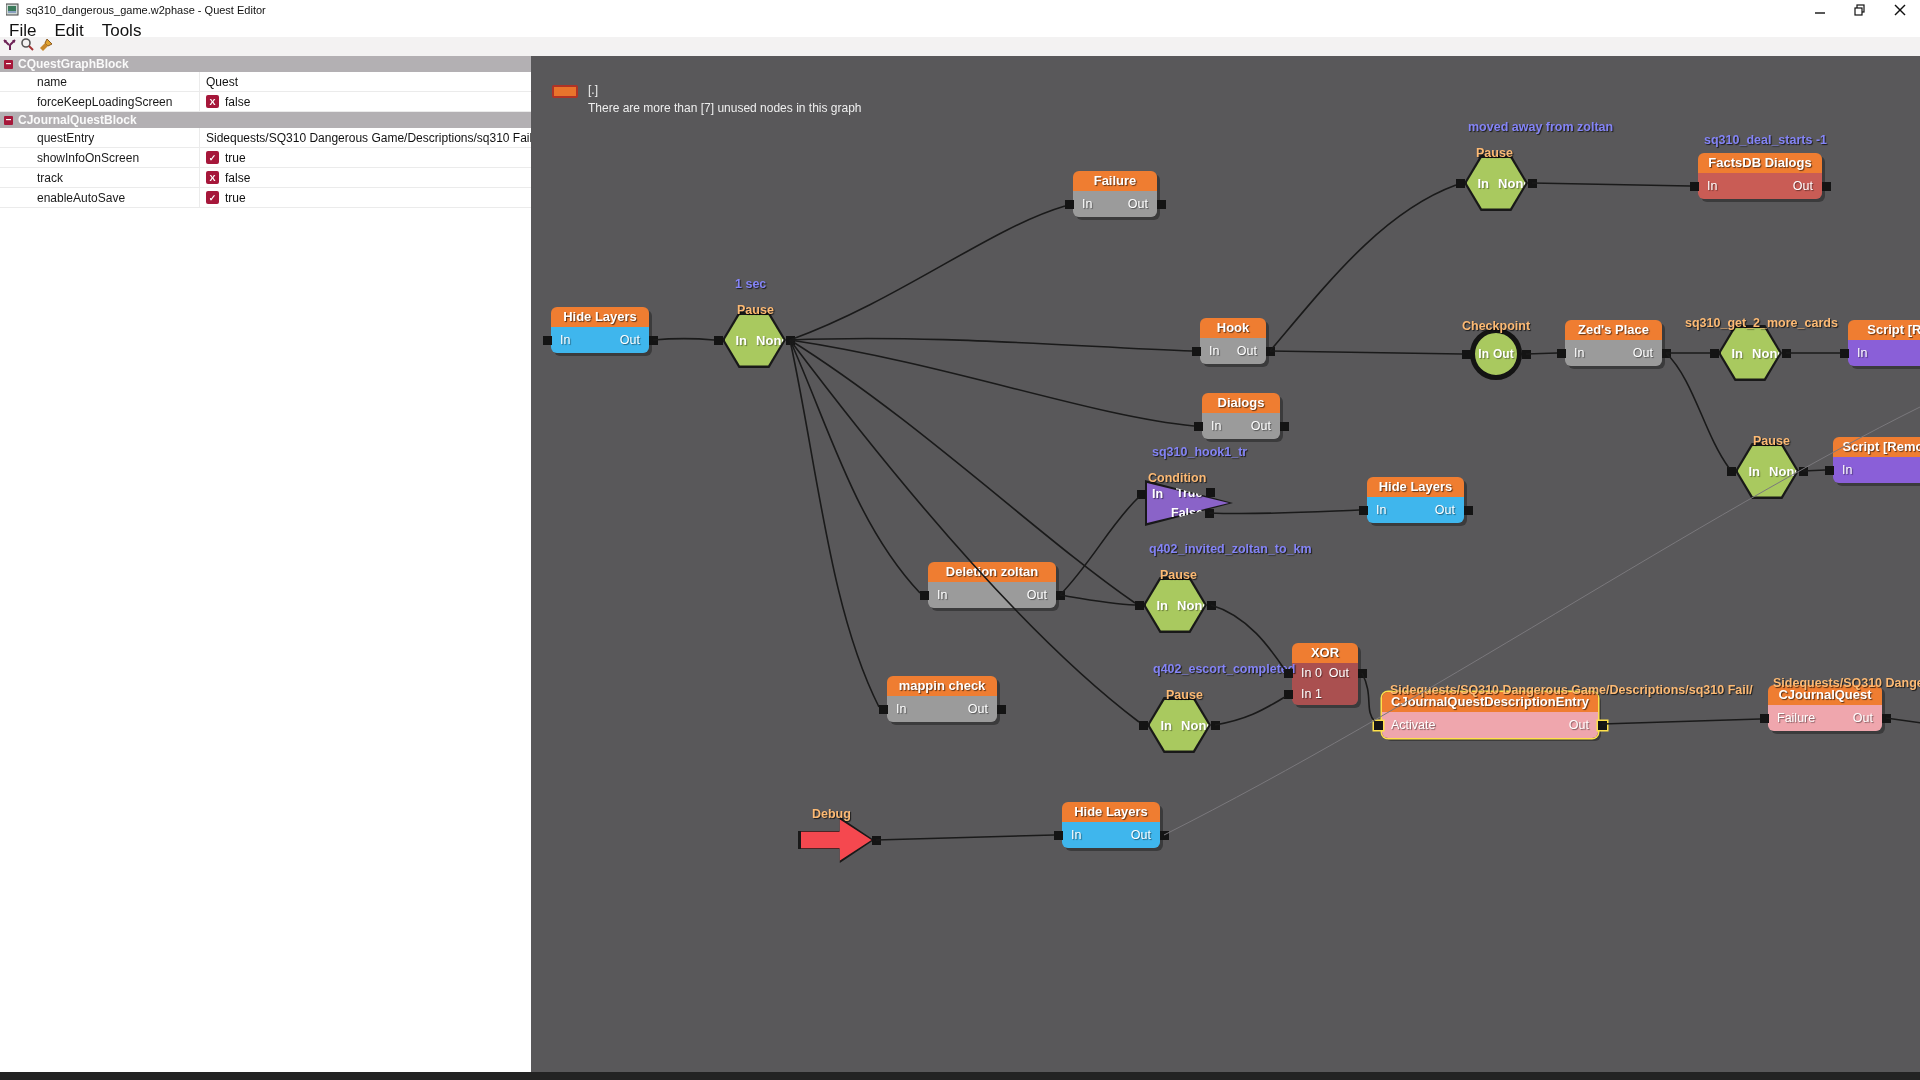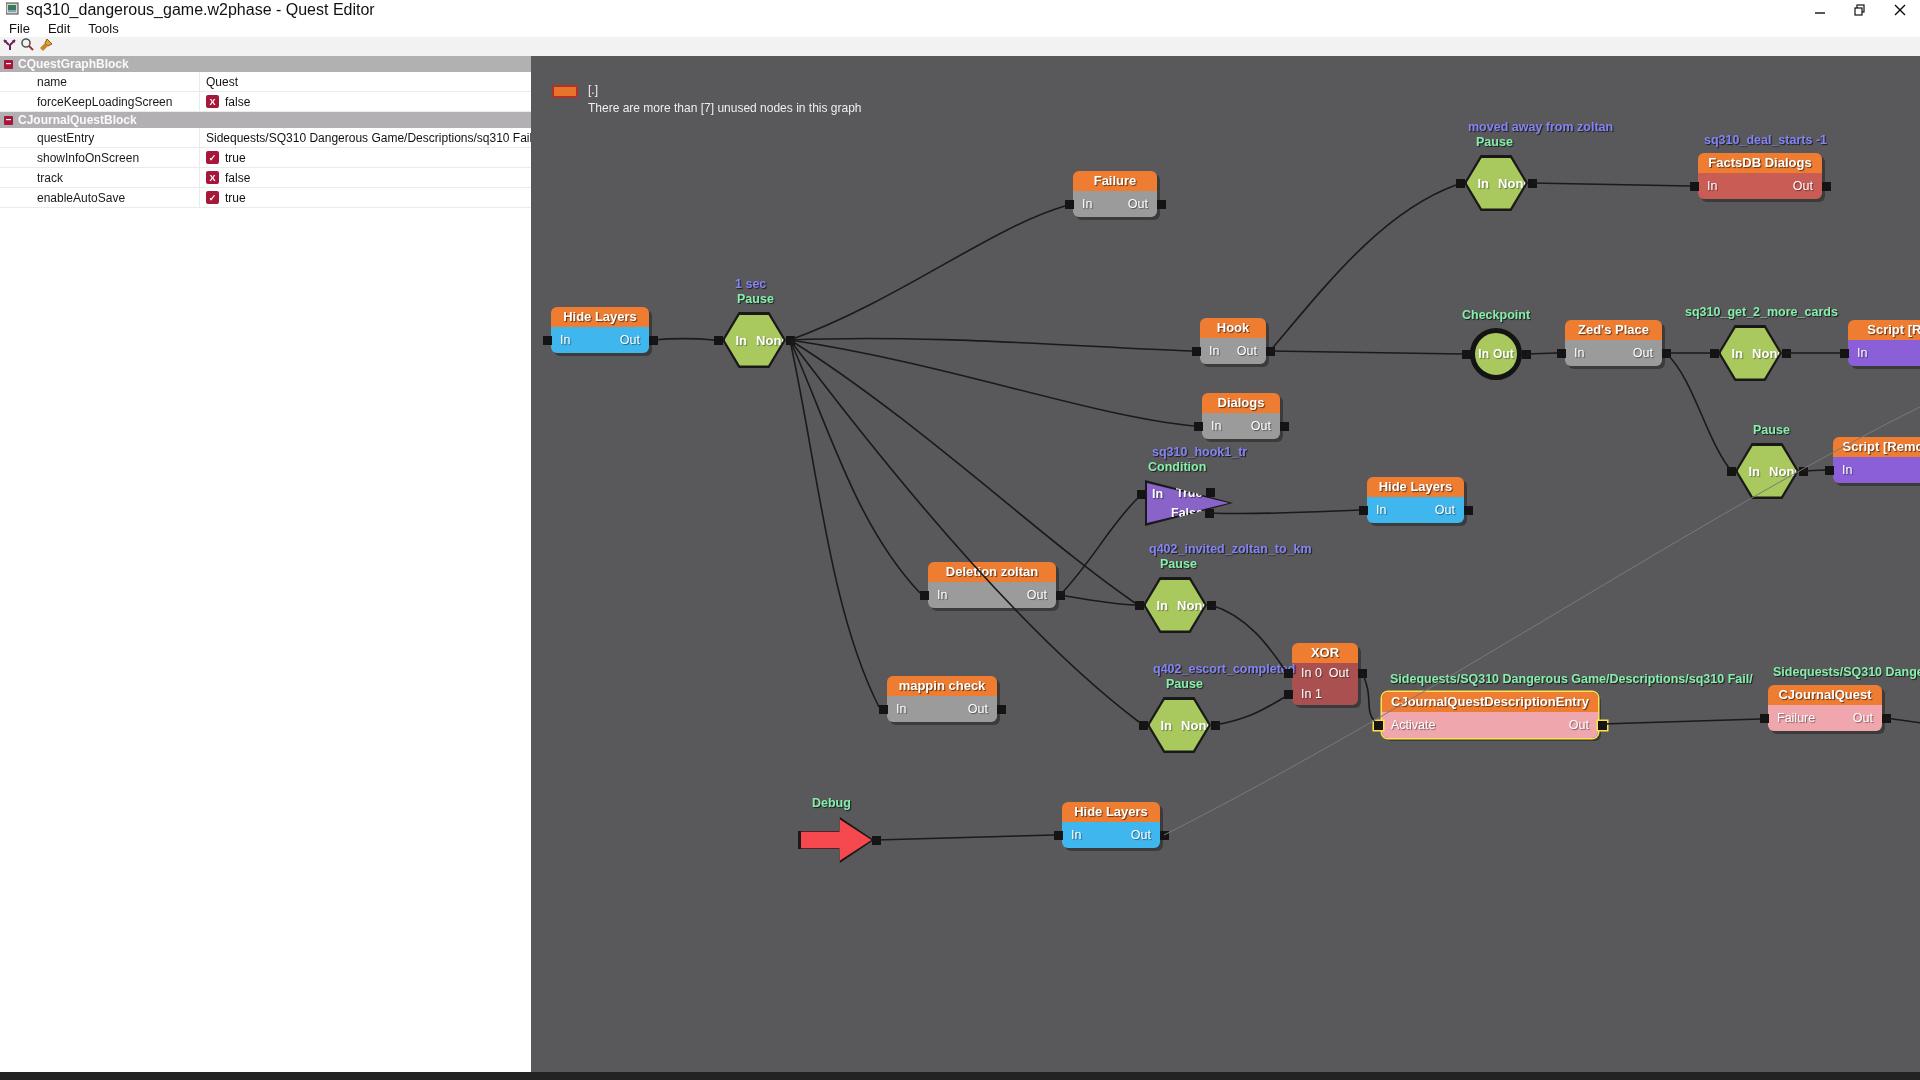--- a/index.html
+++ b/index.html
@@ -1,26 +1,26 @@
 <!DOCTYPE html>
 <html><head>
 <meta charset="utf-8">
 <style>
   html,body{margin:0;padding:0;}
   body{width:1920px;height:1080px;overflow:hidden;position:relative;
        font-family:"Liberation Sans",sans-serif;background:#ffffff;}
 
   
   .titlebar{position:absolute;left:0;top:0;right:0;height:20px;background:#fff;
-            display:flex;align-items:center;font-size:16px;color:#111;}
+            display:flex;align-items:center;font-size:11px;color:#111;}
   .titlebar .ticon{margin:0 6px;}
   .wincontrols{margin-left:auto;display:flex;height:100%;}
   .wc{width:40px;height:100%;display:flex;align-items:center;justify-content:center;cursor:default;}
   .menubar{position:absolute;top:20px;left:0;right:0;height:17px;background:#fff;
-           display:flex;font-size:13px;color:#111;}
+           display:flex;font-size:17px;color:#111;}
   .menu-item{padding:1px 9px;}
   .toolbar{position:absolute;top:37px;left:0;right:0;height:19px;background:#f3f2f2;
            display:flex;align-items:center;padding-left:2px;gap:2px;}
 
   
   .props{position:absolute;left:0;top:56px;width:531px;bottom:8px;background:#fff;
          font-size:12px;overflow:hidden;}
   .sec{height:16px;background:#b3b0b3;color:#fafafa;font-weight:bold;display:flex;
        align-items:center;font-size:12px;}
   .minus{width:9px;height:9px;background:#a6173a;color:#fff;font-size:10px;line-height:7px;
@@ -48,21 +48,21 @@
   .gnode.sel{box-shadow:0 0 0 1.5px #ffe14a,3px 3px 0 rgba(0,0,0,0.33);}
   .ghead{height:20px;background:#ef7d31;color:#fff;text-align:center;font-size:13px;
          line-height:20px;font-weight:bold;text-shadow:1px 1px 1px rgba(0,0,0,0.6);
          white-space:nowrap;overflow:hidden;}
   .grow{display:flex;justify-content:space-between;padding:0 9px;color:#fff;font-size:12.5px;
         text-shadow:1px 1px 1px rgba(0,0,0,0.45);white-space:nowrap;}
   .port{position:absolute;width:9px;height:9px;background:#141414;z-index:20;}
   .port.ysel{box-shadow:0 0 0 1.5px #ffe14a;}
   .cap{position:absolute;font-size:12.5px;font-weight:bold;white-space:nowrap;z-index:15;
        text-shadow:1px 1px 1px rgba(0,0,0,0.7);height:15px;line-height:15px;}
-  .cap.white{color:#86efac;}
+  .cap.white{color:#fdba74;margin-top:11px;}
   .cap.blue{color:#8484f6;}
 
   .hexO{position:absolute;z-index:10;background:#191919;filter:drop-shadow(3px 3px 0 rgba(0,0,0,0.33));
         clip-path:polygon(26% 0,74% 0,100% 50%,74% 100%,26% 100%,0 50%);}
   .hexI{position:absolute;left:2.5px;top:2.5px;right:2.5px;bottom:2.5px;background:#a9c95f;
         clip-path:polygon(26% 0,74% 0,100% 50%,74% 100%,26% 100%,0 50%);
         display:flex;align-items:center;gap:9px;padding-left:11px;box-sizing:border-box;
         color:#fff;font-weight:bold;font-size:13px;text-shadow:1px 1px 1px rgba(0,0,0,0.4);}
   .circleN{position:absolute;border-radius:50%;background:#a9c95f;border:5px solid #141414;
            display:flex;align-items:center;justify-content:center;gap:4px;color:#fff;z-index:10;

